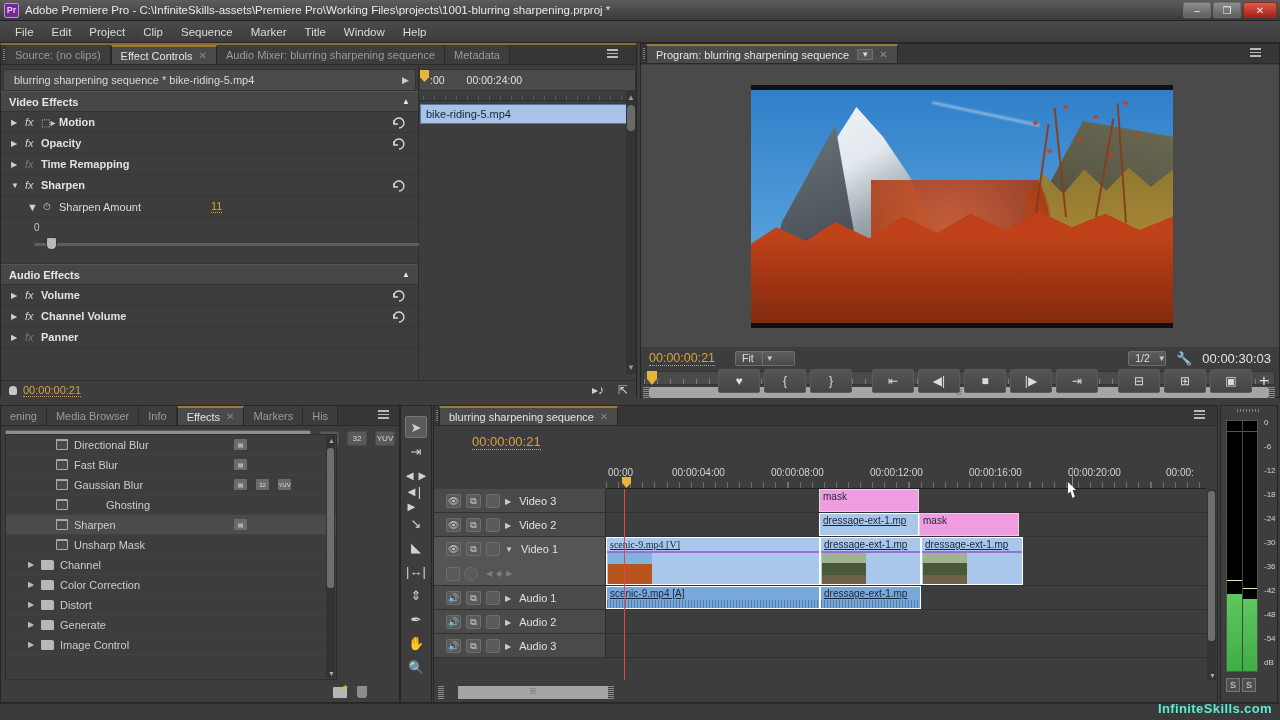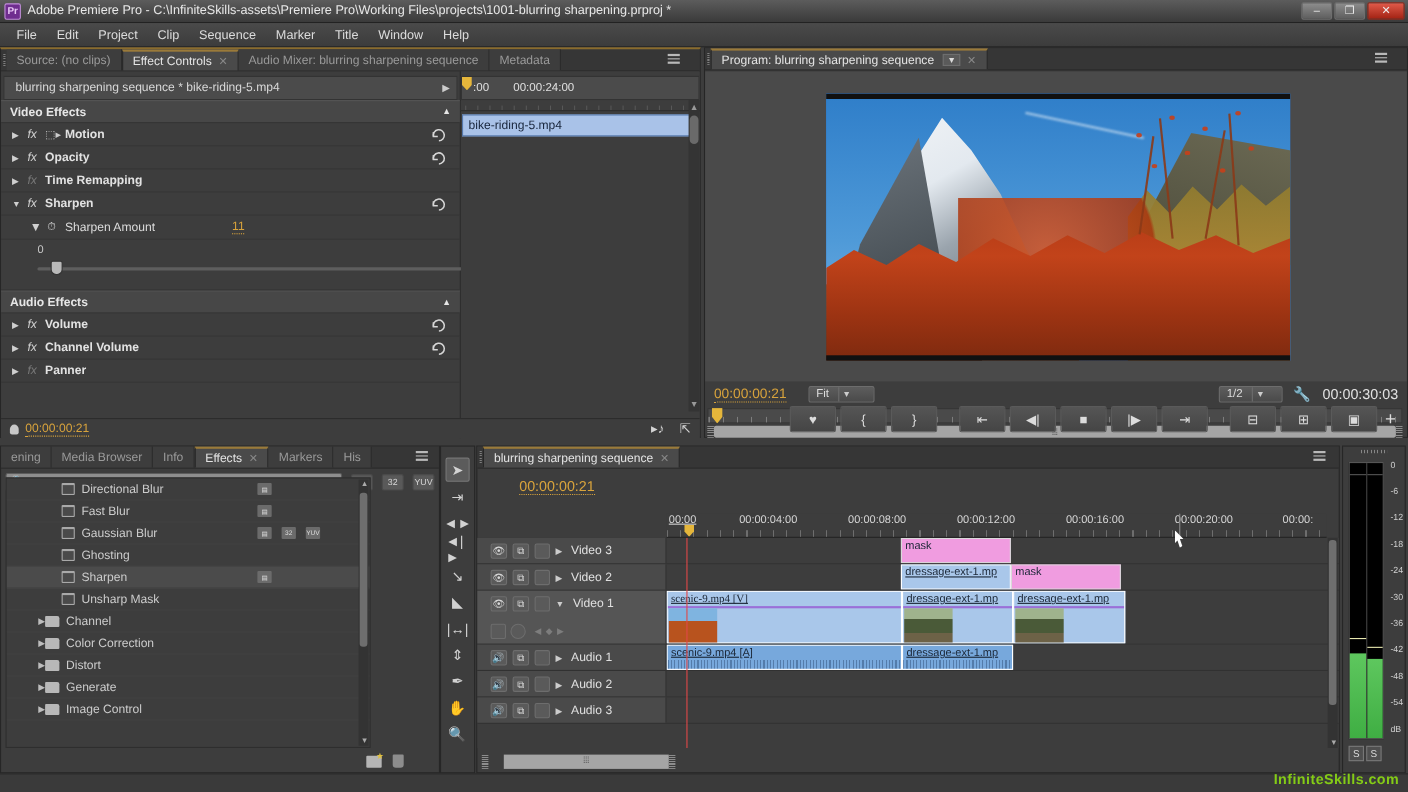--- a/index.html
+++ b/index.html
@@ -170,21 +170,21 @@
 
   
   #effects { left:0; top:405px; width:400px; height:298px; background:#3d3d3d;
     border:1px solid #262626; }
   #eff-search { height:24px; display:flex; align-items:center; padding:3px 4px; gap:8px; }
   .searchbox { flex:1; height:17px; background:#8e8e8e; border:1px solid #5d5d5d; border-radius:2px;
     display:flex; align-items:center; padding-left:4px; color:#3a3a3a; }
   .badge { width:20px; height:15px; background:#595959; border-radius:2px; color:#d6d6d6;
     font-size:8px; display:flex; align-items:center; justify-content:center; border:1px solid #4a4a4a;}
   #eff-list { position:absolute; left:4px; top:28px; width:332px; bottom:22px;
-    background:#3d3d3d; border:1px solid #2e2e2e; overflow:hidden;text-align:right; }
+    background:#3d3d3d; border:1px solid #2e2e2e; overflow:hidden; }
   .eff-item { height:20px; display:flex; align-items:center; font-size:11px; color:#ccc;
     border-bottom:1px solid #424242; padding-left:8px; position:relative; }
   .eff-item.sel { background:#4b4b4b; }
   .eff-ic { width:12px; height:11px; margin-right:6px; background:#a9a9a9;
     border-radius:1px; position:relative; }
   .eff-ic::after { content:""; position:absolute; left:1px; top:2px; width:10px; height:8px;
     background:#4a4a4a; }
   .folder-ic { width:13px; height:10px; margin-right:6px; background:#b8b8b8; border-radius:1px 2px 1px 1px;}
   .twisty { width:13px; color:#bdbdbd; font-size:8px; }
   .badge-sm { width:13px; height:11px; background:#6b6b6b; border-radius:1px; font-size:6px;
@@ -275,21 +275,21 @@
   .mtr-fill { position:absolute; left:0; bottom:0; width:100%;
     background:linear-gradient(#5ec75e,#3fae43); }
   .mtr-peak { position:absolute; left:0; width:100%; height:1px; background:#e8e8b0; }
   .mtr-top { position:absolute; left:0; top:0; width:100%; height:11px; border-bottom:1px solid #555; }
   .mtr-scale { position:absolute; left:40px; top:14px; width:18px; bottom:30px; }
   .mtr-scale div { position:absolute; font-size:8px; color:#d0d0d0; left:3px; }
   .mtr-solo { position:absolute; left:5px; bottom:10px; display:flex; gap:2px; }
   .mtr-solo span { width:14px; height:14px; background:#4f4f4f; border:1px solid #777;
     font-size:9px; color:#ddd; display:flex; align-items:center; justify-content:center; }
 
-  .watermark { position:absolute; right:8px; bottom:4px; color:#84cc16; font-size:13px;
+  .watermark { position:absolute; right:8px; bottom:4px; color:#5eead4; font-size:13px;
      font-weight:bold; letter-spacing:.4px; }
   .bottombar { position:absolute; left:0; bottom:0; width:1280px; height:17px; background:#3a3a3a;
      border-top:1px solid #2a2a2a; }
   .cursor { position:absolute; width:11px; height:16px; z-index:40;
      background:#fff; clip-path:polygon(0 0,0 74%,22% 58%,42% 100%,62% 90%,42% 50%,72% 50%); }
 </style>
 </head>
 <body>
 
 <div id="app">
@@ -508,21 +508,21 @@
     </div>
 
     <div id="prog-ctrl">
       <div class="pm-tcbar">
         <span class="pm-tc">00:00:00:21</span>
         <div class="drop" style="margin-left:20px;width:60px;">
           <span class="lbl">Fit</span>
           <span class="sep"></span>
             <span class="cv">▼</span>
         </div>
-        <div class="drop" style="margin-left:auto;width:58px;">
+        <div class="drop" style="margin-left:auto;width:38px;">
           <span class="lbl">1/2</span>
           <span class="sep"></span>
             <span class="cv">▼</span>
         </div>
         <span style="margin:0 10px;color:#dcdcdc;font-size:13px;">🔧</span>
         <span class="pm-right-tc">00:00:30:03</span>
       </div>
 
       <div class="pm-ruler">
         <div class="pm-ticks"></div>
@@ -596,21 +596,21 @@
       </div>
       <div class="eff-item" style="padding-left:50px;">
         <span class="eff-ic"></span>
         <span>Gaussian Blur</span>
         <span class="eff-badges">
           <span class="badge-sm">▤</span>
           <span class="badge-sm">32</span>
           <span class="badge-sm">YUV</span>
         </span>
       </div>
-      <div class="eff-item" style="padding-left:50px;">
+      <div class="eff-item" style="padding-left:50px;gap:32px;">
         <span class="eff-ic"></span>
         <span>Ghosting</span>
       </div>
       <div class="eff-item sel" style="padding-left:50px;">
         <span class="eff-ic"></span>
         <span>Sharpen</span>
         <span class="eff-badges">
             <span class="badge-sm">▤</span>
           </span>
       </div>
@@ -682,21 +682,21 @@
           <i></i>
           <i></i>
           <i></i>
         </div>
     </div>
 
     <div id="tl-head">
       <span class="tl-tc">00:00:00:21</span>
 
       <div class="tl-ruler">
-        <span class="lab" style="left:2px;text-decoration:underline;">00:00</span>
+        <span class="lab" style="left:2px;">00:00</span>
         <span class="lab" style="left:66px;">00:00:04:00</span>
         <span class="lab" style="left:165px;">00:00:08:00</span>
         <span class="lab" style="left:264px;">00:00:12:00</span>
         <span class="lab" style="left:363px;">00:00:16:00</span>
         <span class="lab" style="left:462px;">00:00:20:00</span>
         <span class="lab" style="left:560px;">00:00:</span>
         <div class="workline"></div>
         <div class="ticks"></div>
         <div style="position:absolute;left:16px;top:10px;width:9px;height:11px;background:#e5b63b;
              clip-path:polygon(0 0,100% 0,100% 55%,50% 100%,0 55%);"></div>

